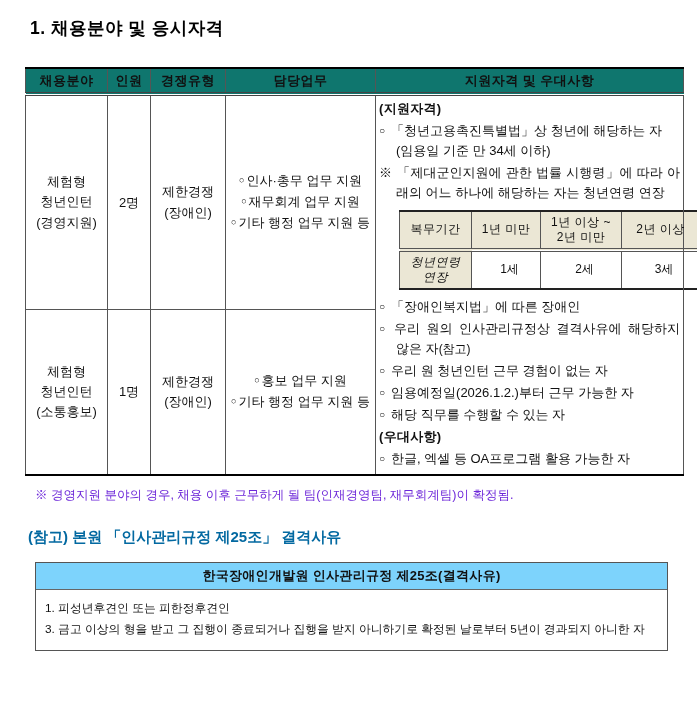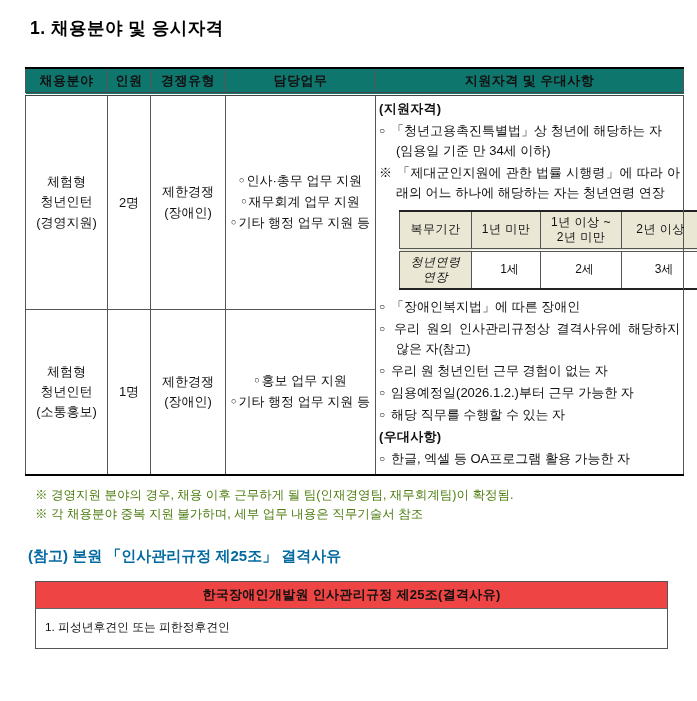--- a/index.html
+++ b/index.html
@@ -114,35 +114,35 @@
     border-bottom: 2px solid #222;
     height: 30px;
     font-style: italic;
   }
   .svc-table tbody td { border-bottom: 2px solid #222; padding-left: 8px; }
   
   .notes {
     margin: 10px 0 0 35px;
     font-size: 12.5px;
     line-height: 19px;
-    color: #4d7c0f;
+    color: #6d28d9;
   }
   .ref-heading {
     margin: 23px 0 0 28px;
     font-size: 15px;
     font-weight: bold;
     color: #0369a1;
   }
   .ref-box {
     width: 633px;
     margin: 15px 0 0 35px;
     border: 1.5px solid #555;
   }
   .ref-box-title {
-    background: #ef4444;
+    background: #7dd3fc;
     border-bottom: 1px solid #666;
     text-align: center;
     font-weight: bold;
     font-size: 13px;
     padding: 4px 2px;
     letter-spacing: 0.3px;
   }
   .ref-items {
     padding: 8px 8px 10px 9px;
     font-size: 11.8px;
@@ -247,26 +247,26 @@
         <td class="duties-cell">
           <div class="duty"><span class="duty-bullet">○</span><span>홍보 업무 지원</span></div>
           <div class="duty"><span class="duty-bullet">○</span><span>기타 행정 업무 지원 등</span></div>
         </td>
       </tr>
     </tbody>
   </table>
 
   <div class="notes">
     <div>※ 경영지원 분야의 경우, 채용 이후 근무하게 될 팀(인재경영팀, 재무회계팀)이 확정됨.</div>
-    <div>※ 각 채용분야 중복 지원 불가하며, 세부 업무 내용은 직무기술서 참조</div>
   </div>
 
   <h2 class="ref-heading">(참고) 본원 「인사관리규정 제25조」 결격사유</h2>
 
   <div class="ref-box">
     <div class="ref-box-title">한국장애인개발원 인사관리규정 제25조(결격사유)</div>
     <div class="ref-items">
       <div class="ref-item">1. 피성년후견인 또는 피한정후견인</div>
+      <div class="ref-item">3. 금고 이상의 형을 받고 그 집행이 종료되거나 집행을 받지 아니하기로 확정된 날로부터 5년이 경과되지 아니한 자</div>
 
     </div>
   </div>
 
 </div>
 
 </body></html>

